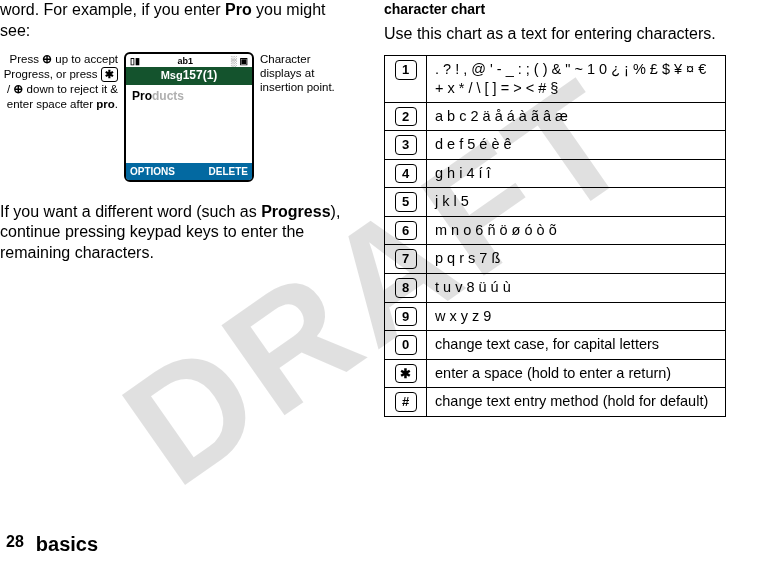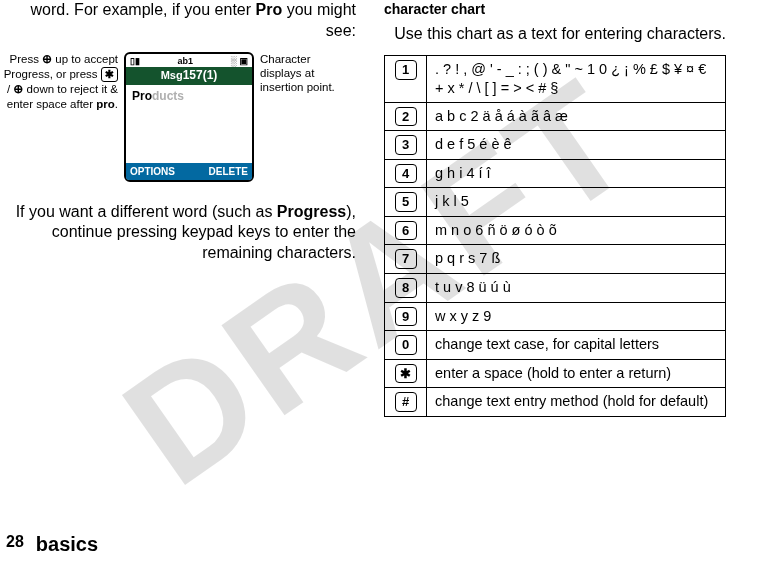--- a/index.html
+++ b/index.html
@@ -28,21 +28,21 @@
       display:flex;
       padding:0 18px 0 0;
     }
     .col {
       width:50%;
       padding:0 14px;
       font-size:16px;
       line-height:1.3;
     }
     .col-left { padding-left:0; }
-    .para { margin-bottom:10px;text-align:right; }
+    .para { margin-bottom:10px; }
     .bold { font-weight:700; }
     .tip { margin-top:14px; margin-bottom:10px; }
     .section-head { font-weight:700; font-size:14px; margin-bottom:6px; }
     
     .illus {
       display:flex;
       align-items:flex-start;
       margin:8px 0 20px 0;
       gap:6px;
     }

